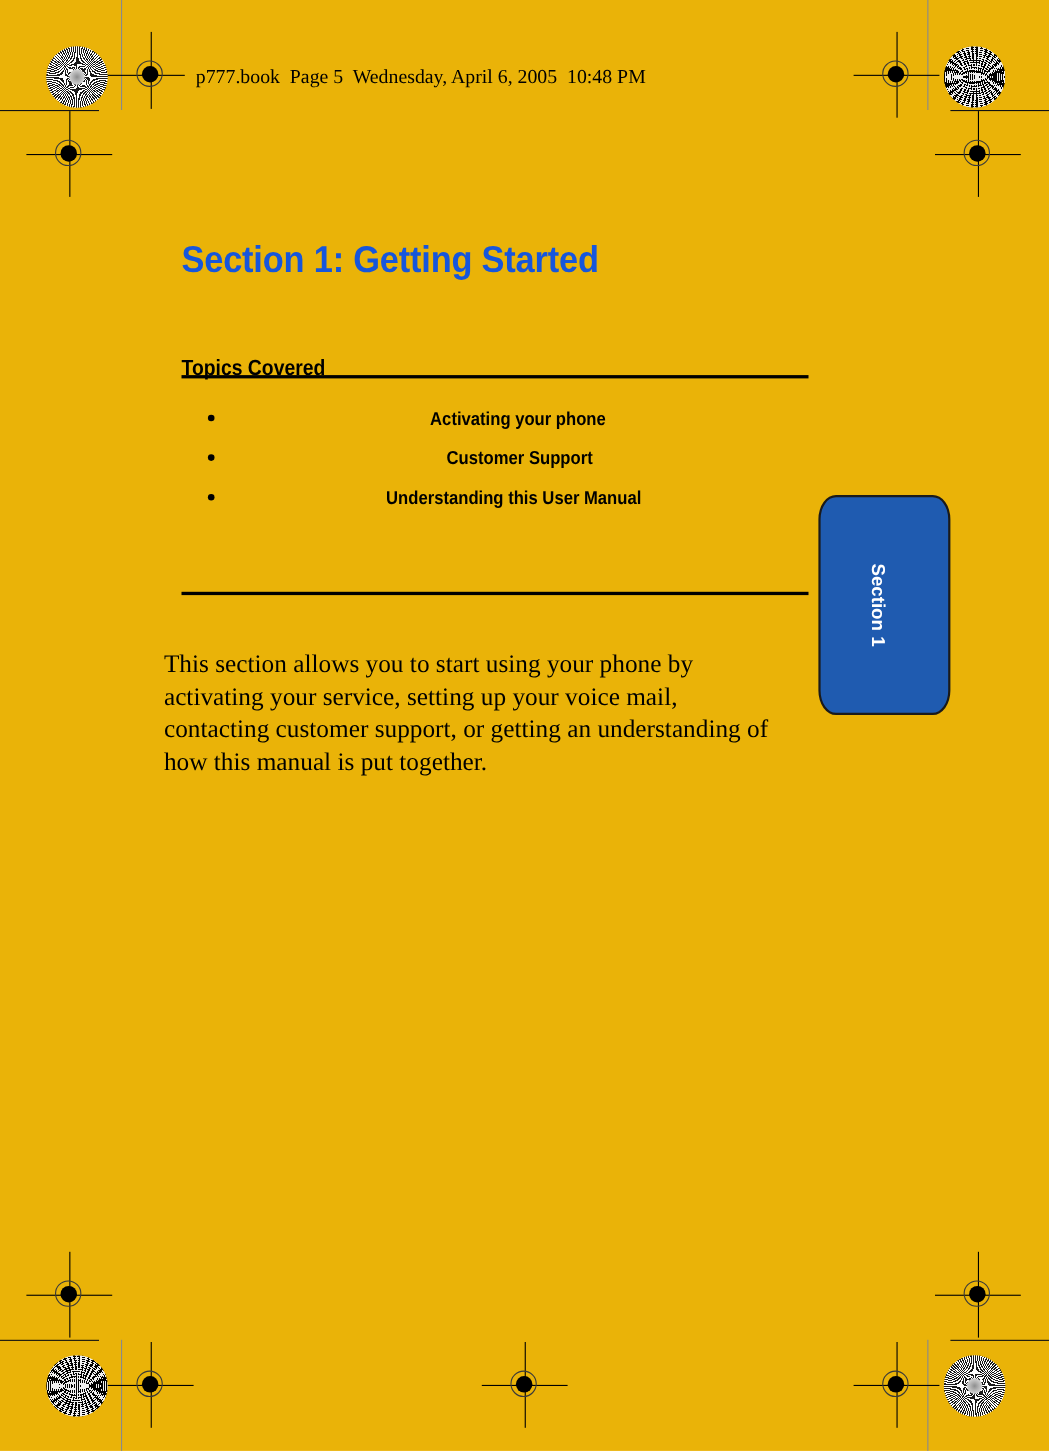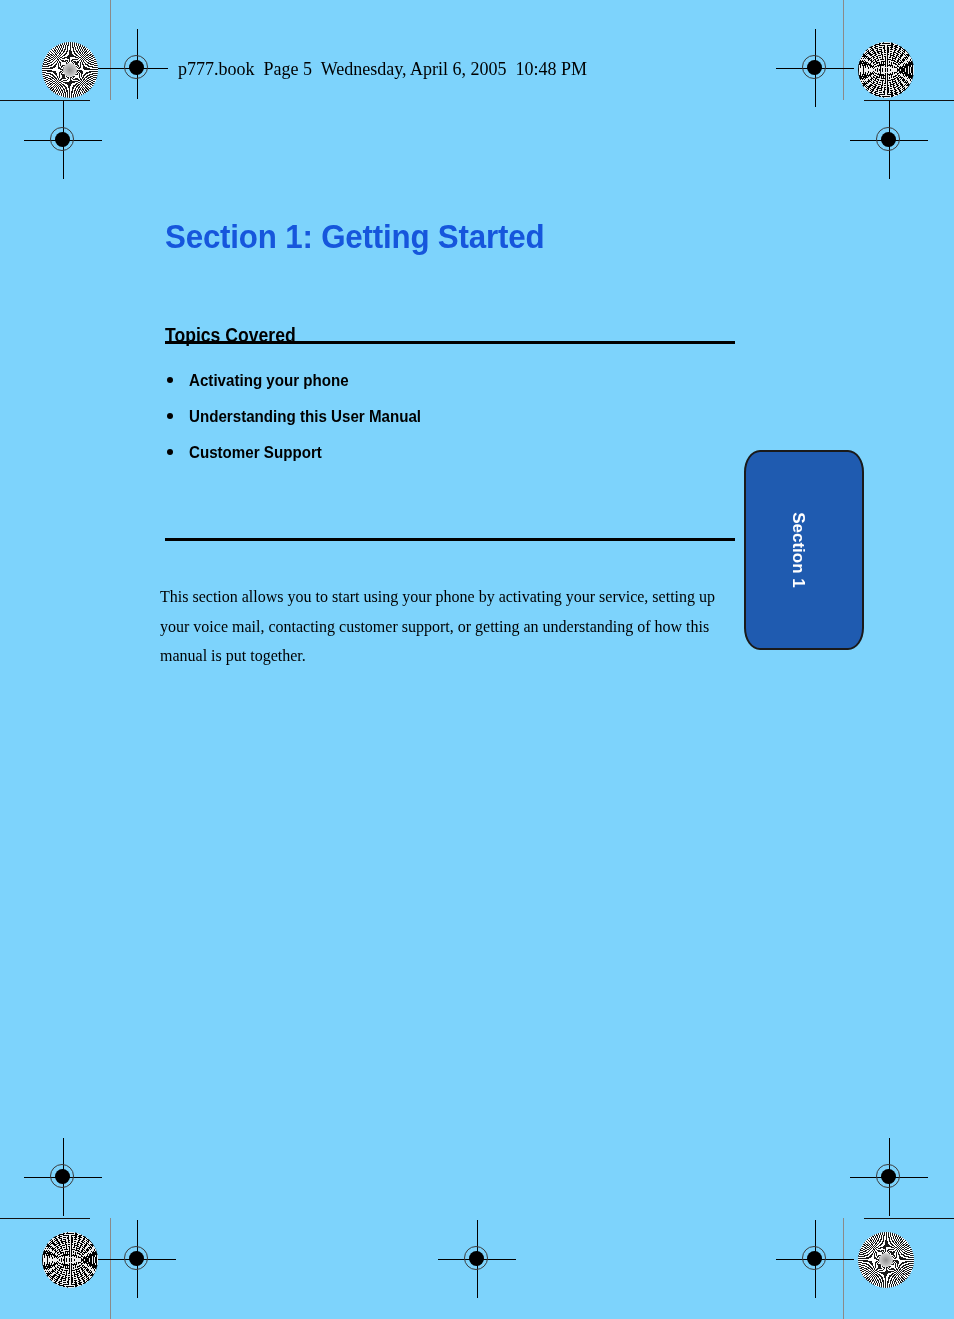--- a/index.html
+++ b/index.html
@@ -4,21 +4,21 @@
 <style>
   html, body {
     margin: 0;
     padding: 0;
     background: #ffffff;
   }
   .page {
     position: relative;
     width: 954px;
     height: 1319px;
-    background: #7dd3fc;
+    background: #eab308;
     overflow: hidden;
     font-family: "Liberation Sans", sans-serif;
   }
 
   
   .trim-line-v {
     position: absolute;
     width: 1px;
     background: #8a8a8a;
   }
@@ -145,26 +145,27 @@
     left: 165px;
     width: 570px;
     height: 3px;
     background: #000000;
   }
   .rule.top { top: 341px; }
   .rule.bottom { top: 538px; }
 
   .topics-list {
     position: absolute;
-    left: 159px;
+    left: 181px;
     top: 368px;
     width: 570px;
     list-style: none;
     margin: 0;
     padding: 0;
+    text-align: center;
   }
   .topics-list li {
     position: relative;
     height: 36px;
     font-family: "Liberation Sans", sans-serif;
     font-weight: bold;
     font-size: 17px;
     color: #000000;
     padding-left: 30px;
     line-height: 25px;
@@ -180,25 +181,25 @@
   }
   .topics-list li .txt {
     display: inline-block;
     transform: scaleX(0.89);
     transform-origin: left center;
     white-space: nowrap;
   }
 
   .body-text {
     position: absolute;
-    left: 160px;
+    left: 149px;
     top: 566px;
     width: 556px;
     font-family: "Liberation Serif", serif;
-    font-size: 16px;
+    font-size: 23px;
     line-height: 29.5px;
     color: #000000;
     white-space: pre-line;
   }
 
   
   .section-tab {
     position: absolute;
     left: 744px;
     top: 450px;
@@ -334,25 +335,25 @@
 
   <div class="rule top"></div>
 
   <ul class="topics-list">
     <li>
       <span class="bullet"></span>
       <span class="txt">Activating your phone</span>
     </li>
     <li>
       <span class="bullet"></span>
-      <span class="txt">Understanding this User Manual</span>
+      <span class="txt">Customer Support</span>
     </li>
     <li>
       <span class="bullet"></span>
-      <span class="txt">Customer Support</span>
+      <span class="txt">Understanding this User Manual</span>
     </li>
   </ul>
 
   <div class="rule bottom"></div>
 
   <p class="body-text">This section allows you to start using your phone by activating your service, setting up your voice  mail, contacting customer support, or getting an understanding of how this manual is put together.</p>
 
   <div class="section-tab">
     <span class="tab-label">Section 1</span>
   </div>

